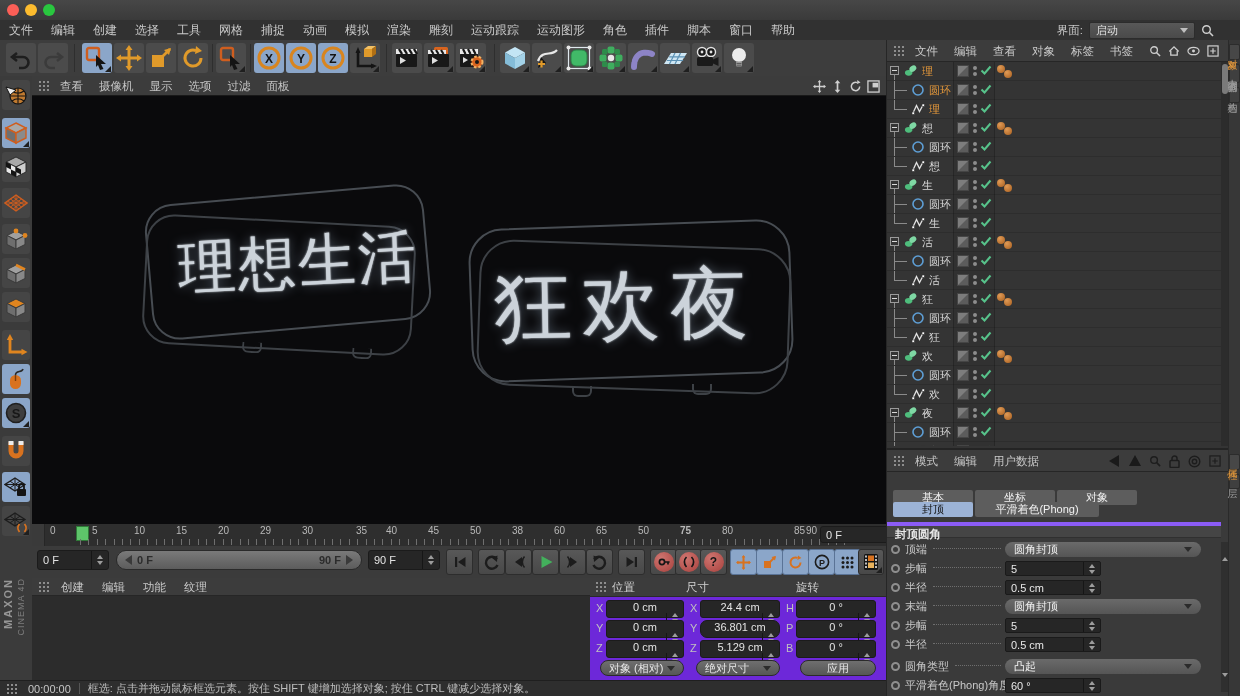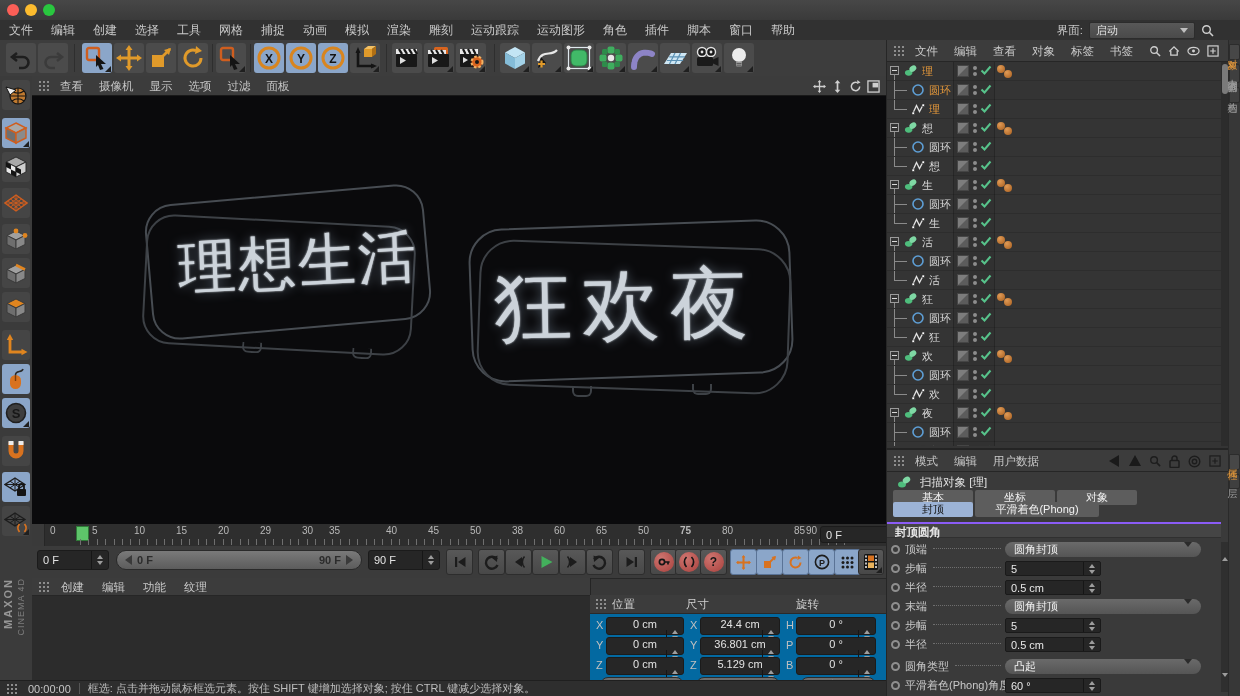--- a/index.html
+++ b/index.html
@@ -59,21 +59,21 @@
   #range-slider{position:absolute;left:84px;top:4px;width:246px;height:20px;border-radius:10px;background:linear-gradient(#7a7a7a,#5c5c5c);border:1px solid #2a2a2a;display:flex;align-items:center;padding:0 8px;color:#2c2c2c;font-weight:bold;font-size:11px;box-sizing:border-box;}
   .range-tri-l{width:0;height:0;border-top:5px solid transparent;border-bottom:5px solid transparent;border-right:7px solid #3a3a3a;margin-right:5px;}
   .range-tri-r{width:0;height:0;border-top:5px solid transparent;border-bottom:5px solid transparent;border-left:7px solid #3a3a3a;margin-left:5px;}
   .pbtn{position:absolute;top:3px;width:27px;height:26px;background:linear-gradient(#585858,#484848);border:1px solid #2d2d2d;border-radius:3px;display:flex;align-items:center;justify-content:center;box-sizing:border-box;}
   .pbtn.blue{background:#8ba6c9;border-color:#5a7396;}
   .redc{width:20px;height:20px;border-radius:50%;background:radial-gradient(circle at 35% 30%,#cf7570,#a8413d);display:flex;align-items:center;justify-content:center;color:#161616;font-weight:bold;font-size:12px;}
   
   #mat-panel{left:32px;top:578px;width:558px;height:102px;background:#2c2c2c;border-right:1px solid #242424;}
   #mat-menu{left:0;top:0;width:100%;height:18px;background:#3c3c3c;border-bottom:1px solid #262626;display:flex;align-items:center;padding-left:4px;box-sizing:border-box;}
   #mat-menu .mitem{font-size:11.5px;padding:0 9px;}
-  #coord-panel{left:590px;top:578px;width:296px;height:102px;background:#0369a1;margin-top:17px;}
+  #coord-panel{left:590px;top:578px;width:296px;height:102px;background:#6d28d9;}
   #coord-header{left:0;top:0;width:100%;height:18px;background:#3c3c3c;border-bottom:1px solid #2a2a2a;}
   .chead{position:absolute;top:2px;font-size:11.5px;color:#cfcfcf;}
   .claxis{position:absolute;font-size:11px;color:#c0c0c0;}
   .cfield{height:18px;font-size:11px;flex-direction:column;}
   .cpill{position:absolute;height:16px;border-radius:9px;background:linear-gradient(#6f6f6f,#565656);border:1px solid #2b2b2b;display:flex;align-items:center;justify-content:center;color:#e8e8e8;font-size:11px;padding:0 8px;box-sizing:border-box;}
   
   #statusbar{left:0;top:680px;width:886px;height:16px;background:#2e2e2e;border-top:1px solid #1f1f1f;display:flex;align-items:center;gap:8px;padding-left:4px;box-sizing:border-box;}
   #statusbar .sep{width:1px;height:11px;background:#555;}
   #status-time{color:#c7c7c7;font-size:11px;}
   #status-msg{color:#bdbdbd;font-size:11px;}
@@ -97,28 +97,28 @@
   .om-tag{position:absolute;width:8px;height:8px;border-radius:50%;background:radial-gradient(circle at 35% 30%,#e09a55,#a85f1f);}
   #om-scroll{position:absolute;left:334px;top:22px;width:8px;height:384px;background:#2c2c2c;}
   #om-thumb{position:absolute;left:1px;top:2px;width:6px;height:30px;background:#7a7a7a;border-radius:3px;}
   #splitter{left:886px;top:448px;width:342px;height:2px;background:#242424;}
   #am-panel{left:886px;top:450px;width:342px;height:246px;background:#3a3a3a;border-left:1px solid #262626;}
   .am-menu-icons{position:absolute;right:8px;top:0;height:22px;display:flex;align-items:center;gap:8px;}
   #am-objrow{position:absolute;left:0;top:22px;width:100%;height:20px;display:flex;align-items:center;gap:8px;padding-left:10px;box-sizing:border-box;}
   #am-objtitle{color:#e0e0e0;font-size:11.5px;}
   .am-tab{position:absolute;height:15px;line-height:15px;background:#5d5d5d;color:#f2f2f2;text-align:center;font-size:11px;border-radius:2px;}
   .am-tab.active{background:#9cb3d6;color:#111;}
-  #am-section{position:absolute;left:0;top:72px;width:334px;height:16px;background:#454545;border-top:2px solid #8b5cf6;border-bottom:1px solid #303030;color:#e8e8e8;font-weight:bold;font-size:11.5px;padding-left:8px;line-height:16px;box-sizing:border-box;}
+  #am-section{position:absolute;left:0;top:72px;width:334px;height:16px;background:#454545;border-top:4px solid #8b5cf6;border-bottom:1px solid #303030;color:#e8e8e8;font-weight:bold;font-size:11.5px;padding-left:8px;line-height:16px;box-sizing:border-box;}
   #am-params{position:absolute;left:4px;top:92px;width:322px;}
   .am-row{display:flex;align-items:center;height:15px;margin-bottom:4px;}
   .am-row .lblwrap{width:114px;display:flex;align-items:center;flex-shrink:0;overflow:hidden;}
   .am-circ{width:9px;height:9px;border-radius:50%;border:2px solid #8f8f8f;box-sizing:border-box;margin-right:5px;flex-shrink:0;}
   .am-lbl{color:#c9c9c9;font-size:11px;white-space:nowrap;}
   .am-dots{flex:1;border-bottom:1px dotted #6e6e6e;margin:0 4px 3px 6px;min-width:0;}
-  .am-dd{width:196px;height:15px;background:linear-gradient(#6a6a6a,#555);border-radius:8px;display:flex;color:#f2f2f2;font-size:11px;padding:0 9px;box-sizing:border-box;flex-shrink:0;}
+  .am-dd{width:196px;height:15px;background:linear-gradient(#6a6a6a,#555);border-radius:8px;display:flex;align-items:center;color:#f2f2f2;font-size:11px;padding:0 9px;box-sizing:border-box;flex-shrink:0;}
   .am-dd .dd-arrow{border-top-color:#2b2b2b;}
   .am-spin{width:96px;height:15px;background:#262626;border:1px solid #1a1a1a;border-radius:2px;display:flex;align-items:center;color:#e8e8e8;font-size:11px;padding:0 5px;box-sizing:border-box;flex-shrink:0;}
   #am-scroll{position:absolute;left:334px;top:92px;width:8px;height:150px;background:#2f2f2f;}
   
   #side-strip{left:1228px;top:40px;width:12px;height:656px;background:#373737;border-left:1px solid #2a2a2a;}
   .vtab{writing-mode:vertical-rl;font-size:10px;color:#9a9a9a;background:#3f3f3f;border:1px solid #2c2c2c;border-radius:0 2px 2px 0;padding:6px 0;margin:4px 0;text-align:center;width:11px;box-sizing:border-box;letter-spacing:1px;}
   .vtab.active{color:#e2973b;background:#474747;}
   .handle{width:12px;height:12px;flex-shrink:0;margin:0 2px;
     background-image:radial-gradient(#8d8d8d 1px,transparent 1.2px);background-size:4px 4px;}
 </style>
@@ -508,21 +508,21 @@
   <div id="ruler-corner" class="abs"></div>
   <div id="playhead" class="abs"></div>
   <div id="tick-labels">
       <span class="tick-label" style="left: 21px;">0</span>
       <span class="tick-label" style="left: 63px;">5</span>
       <span class="tick-label" style="left: 105px;">10</span>
       <span class="tick-label" style="left: 147px;">15</span>
       <span class="tick-label" style="left: 189px;">20</span>
       <span class="tick-label" style="left: 231px;">29</span>
       <span class="tick-label" style="left: 273px;">30</span>
-      <span class="tick-label" style="left: 300px;">35</span>
+      <span class="tick-label" style="left: 327px;">35</span>
       <span class="tick-label" style="left: 357px;">40</span>
       <span class="tick-label" style="left: 399px;">45</span>
       <span class="tick-label" style="left: 441px;">50</span>
       <span class="tick-label" style="left: 483px;">38</span>
       <span class="tick-label" style="left: 525px;">60</span>
       <span class="tick-label" style="left: 567px;">65</span>
       <span class="tick-label" style="left: 609px;">50</span>
       <span class="tick-label" style="left: 651px; font-weight: bold;">75</span>
       <span class="tick-label" style="left: 693px;">80</span>
       <span class="tick-label" style="left: 765px;">85</span>
@@ -724,21 +724,21 @@
       </div>
       <span class="claxis" style="position: absolute; left: 6px; top: 44px;">Y</span>
       <div class="field cfield" style="position: absolute; left: 16px; top: 42px; width: 78px;">
         <span>0 cm</span>
         <span class="spin-arrows">
           <span class="tri-u"></span>
           <span class="tri-d"></span>
         </span>
       </div>
       <span class="claxis" style="position: absolute; left: 100px; top: 44px;">Y</span>
-      <div class="field cfield" style="position: absolute; left: 110px; top: 42px; width: 80px;">
+      <div class="field cfield" style="position: absolute; left: 110px; top: 42px; width: 80px; border-radius: 7px;">
         <span>36.801 cm</span>
         <span class="spin-arrows">
           <span class="tri-u"></span>
           <span class="tri-d"></span>
         </span>
       </div>
       <span class="claxis" style="position: absolute; left: 196px; top: 44px;">P</span>
       <div class="field cfield" style="position: absolute; left: 206px; top: 42px; width: 80px;">
         <span>0 °</span>
         <span class="spin-arrows">
@@ -1222,27 +1222,20 @@
       <svg width="13" height="13" viewBox="0 0 13 13">
           <circle cx="6.5" cy="6.5" r="5.3" fill="none" stroke="#1d1d1d" stroke-width="1.4"></circle>
           <circle cx="6.5" cy="6.5" r="2.2" fill="none" stroke="#1d1d1d" stroke-width="1.4"></circle>
         </svg>
       <svg width="12" height="12" viewBox="0 0 13 13">
           <rect x="1" y="1" width="11" height="11" fill="none" stroke="#1d1d1d" stroke-width="1.3"></rect>
           <path d="M6.5 3.5v6M3.5 6.5h6" stroke="#1d1d1d" stroke-width="1.3"></path>
         </svg>
     </span>
   </div>
-  <div id="am-objrow">
-    <svg width="15" height="15" viewBox="0 0 15 15">
-        <ellipse cx="5" cy="9.5" rx="4" ry="3" fill="#4ebd7c"></ellipse>
-        <ellipse cx="9.5" cy="5" rx="4" ry="3" fill="#7fd8a4" transform="rotate(-35 9.5 5)"></ellipse>
-      </svg>
-    <span id="am-objtitle">扫描对象 [理]</span>
-  </div>
   <div id="am-tabs1">
       <div class="am-tab" style="left: 6px; top: 40px; width: 80px;">基本</div>
       <div class="am-tab" style="left: 88px; top: 40px; width: 80px;">坐标</div>
       <div class="am-tab" style="left: 170px; top: 40px; width: 80px;">对象</div>
     </div>
   <div id="am-tabs2">
       <div class="am-tab active" style="left: 6px; top: 52px; width: 80px;">封顶</div>
       <div class="am-tab" style="left: 88px; top: 52px; width: 124px;">平滑着色(Phong)</div>
     </div>
   <div id="am-section">封顶圆角</div>

